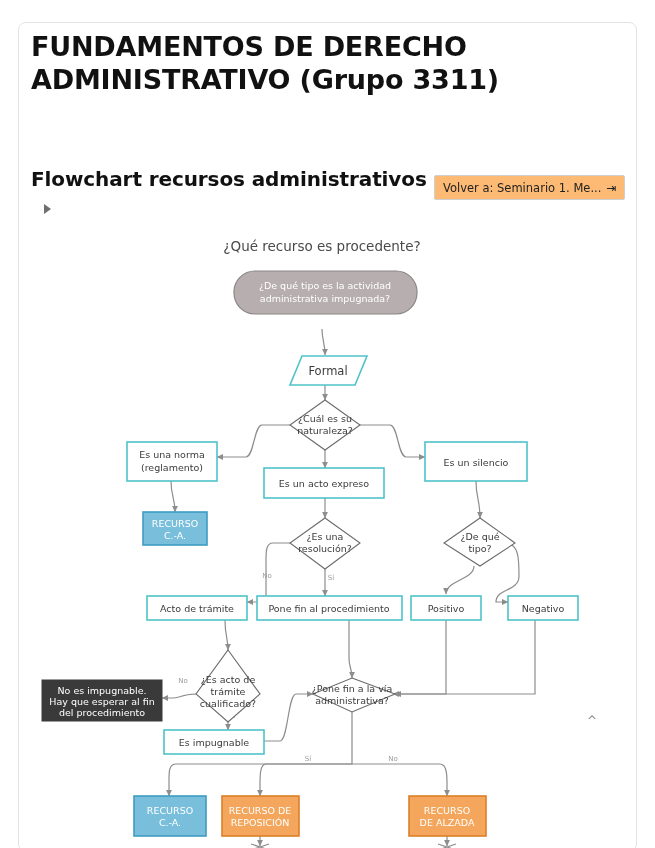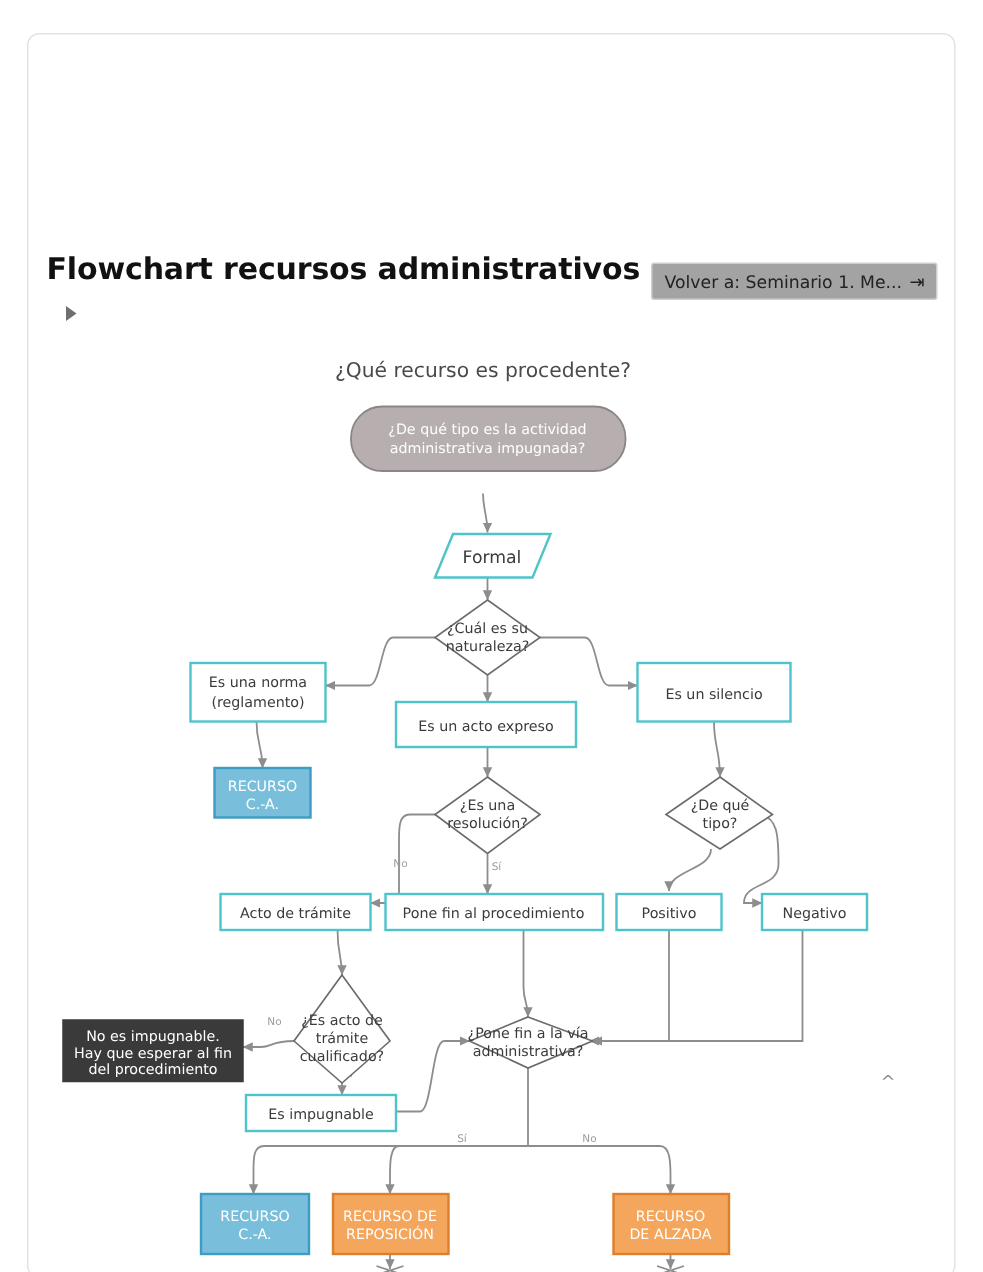--- a/index.html
+++ b/index.html
@@ -5,21 +5,21 @@
   html,body{margin:0;padding:0;background:#fff;}
   body{width:655px;height:848px;font-family:"DejaVu Sans","Liberation Sans",sans-serif;overflow:hidden;}
   #page{position:relative;width:655px;height:848px;background:#fff;}
   #card{position:absolute;left:18px;top:22px;width:619px;height:830px;background:#fff;
         border:1px solid #e3e3e3;border-radius:8px;box-sizing:border-box;}
   .page-title{position:absolute;left:12px;top:8px;width:580px;font-size:27px;font-weight:bold;
         line-height:1.22;color:#111;letter-spacing:-0.2px;}
   .section-title{position:absolute;left:12px;top:108px;width:560px;font-size:20px;font-weight:bold;
         color:#111;letter-spacing:-0.1px;margin-top:36px;}
   .back-btn{position:absolute;left:415px;top:152px;height:23px;padding:0 8px;display:flex;align-items:center;
-        gap:5px;background:#a3a3a3;border:1px solid #cfcfcf;border-radius:2px;font-size:11.5px;color:#222;
+        gap:5px;background:#fdba74;border:1px solid #cfcfcf;border-radius:2px;font-size:11.5px;color:#222;
         white-space:nowrap;cursor:pointer;}
   .back-btn .arrow-ico{font-size:12px;line-height:1;}
   .play-tri{position:absolute;left:25px;top:181px;width:0;height:0;border-left:7px solid #6f6f6f;
         border-top:5px solid transparent;border-bottom:5px solid transparent;}
   .chev-up{position:absolute;left:568px;top:692px;font-size:12px;color:#888;line-height:1;}
   #chart-wrap{position:absolute;left:0px;top:205px;width:617px;height:624px;overflow:hidden;}
   svg{display:block;}
   .n-txt{font-family:"DejaVu Sans","Liberation Sans",sans-serif;fill:#3b3b3b;text-anchor:middle;}
   .s-txt{font-size:11.5px;}
   .tiny{font-size:9.5px;}
@@ -34,20 +34,21 @@
   .dia{fill:#ffffff;stroke:#6b6b6b;stroke-width:1.1;}
   .para{fill:#ffffff;stroke:#4ec3c9;stroke-width:1.6;}
   .lnk{fill:none;stroke:#8d8d8d;stroke-width:1.2;}
 </style>
 </head>
 <body>
 
 <div id="page">
   <div id="card">
 
+    <div class="page-title">FUNDAMENTOS DE DERECHO ADMINISTRATIVO (Grupo 3311)</div>
     <div class="section-title">Flowchart recursos administrativos</div>
 
     <div class="back-btn">
       <span>Volver a: Seminario 1. Me...</span>
       <span class="arrow-ico">⇥</span>
     </div>
 
     <div class="play-tri"></div>
     <div class="chev-up">^</div>
 

